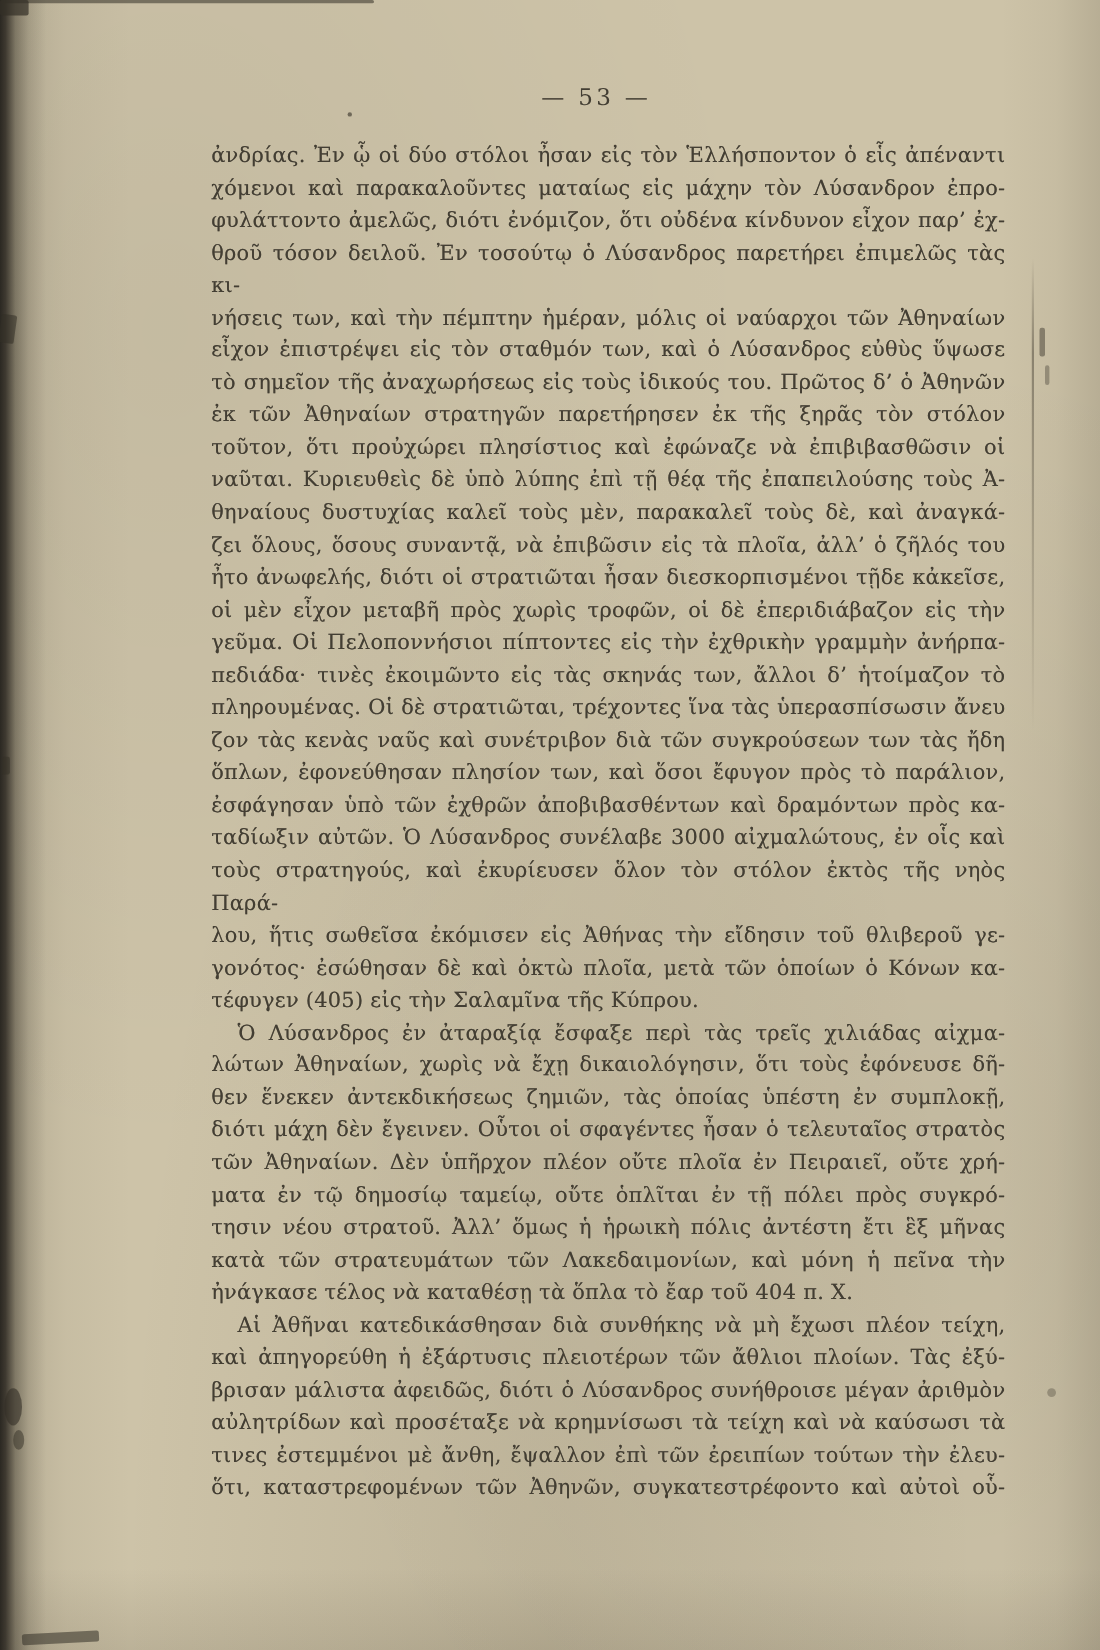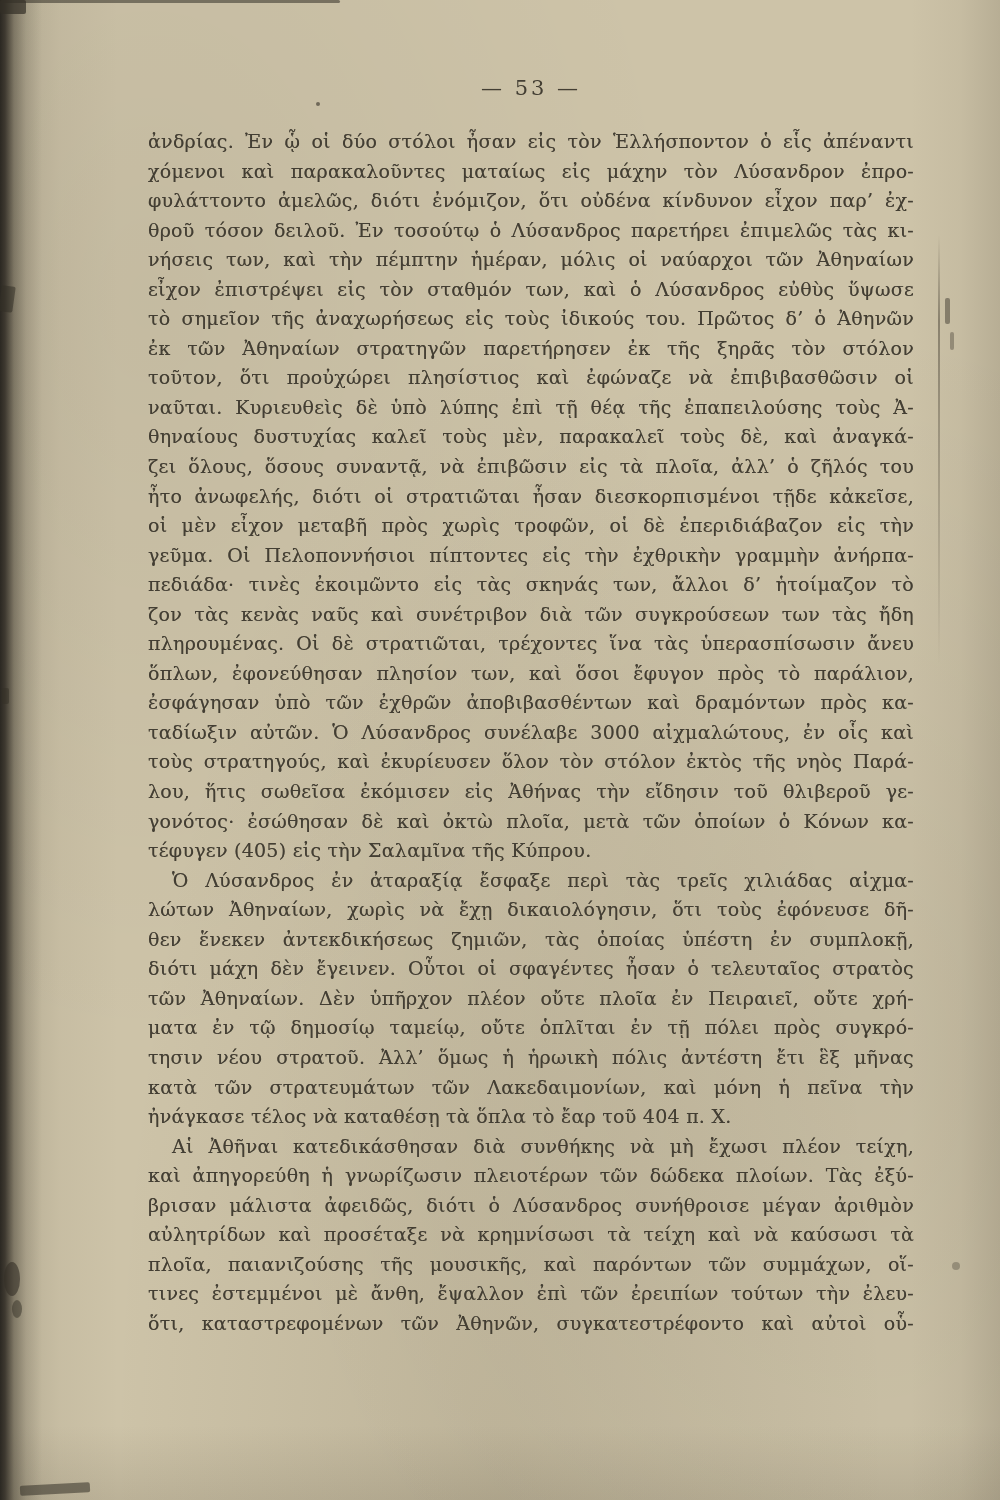--- a/index.html
+++ b/index.html
@@ -22,31 +22,31 @@
   .binding-shadow{
     position:absolute;left:0;top:0;bottom:0;width:42px;
     background:linear-gradient(90deg,
       var(--edge,#2b2822) 0px,
       #3e3930 5px,
       rgba(62,57,46,.45) 14px,
       rgba(62,57,46,.16) 26px,
       transparent 42px);
   }
   .page-number{
-    position:absolute;top:76px;left:148px;width:766px;
+    position:absolute;top:76px;left:159px;width:766px;
     text-align:center;font-size:21px;letter-spacing:3px;
     color:var(--ink,#433e33);
   }
   .text-block{
     position:absolute;top:127px;left:148px;width:766px;
     color:var(--ink,#433e33);
     font-size:19px;line-height:29.55px;letter-spacing:.25px;
     text-shadow:0 0 .6px rgba(67,62,51,.55);
   }
-  .line{text-align:justify;text-align-last:justify;}
+  .line{text-align:justify;text-align-last:justify;margin-left:44px;}
   .line.endpara{text-align-last:left;}
   .line.indent{text-indent:24px;}
   .crease-line{
     position:absolute;right:60px;top:235px;width:2px;height:430px;
     background:linear-gradient(180deg,transparent,rgba(60,54,43,.45) 20%,rgba(60,54,43,.18) 70%,transparent);
   }
   .spk{position:absolute;background:#332f26;border-radius:50%;}
   .spk.bar{border-radius:2px;}
 </style>
 </head>
@@ -67,22 +67,22 @@
         <div class="line">τὸ σημεῖον τῆς ἀναχωρήσεως εἰς τοὺς ἰδικούς του. Πρῶτος δ’ ὁ Ἀθηνῶν</div>
         <div class="line">ἐκ τῶν Ἀθηναίων στρατηγῶν παρετήρησεν ἐκ τῆς ξηρᾶς τὸν στόλον</div>
         <div class="line">τοῦτον, ὅτι προὐχώρει πλησίστιος καὶ ἐφώναζε νὰ ἐπιβιβασθῶσιν οἱ</div>
         <div class="line">ναῦται. Κυριευθεὶς δὲ ὑπὸ λύπης ἐπὶ τῇ θέᾳ τῆς ἐπαπειλούσης τοὺς Ἀ-</div>
         <div class="line">θηναίους δυστυχίας καλεῖ τοὺς μὲν, παρακαλεῖ τοὺς δὲ, καὶ ἀναγκά-</div>
         <div class="line">ζει ὅλους, ὅσους συναντᾷ, νὰ ἐπιβῶσιν εἰς τὰ πλοῖα, ἀλλ’ ὁ ζῆλός του</div>
         <div class="line">ἦτο ἀνωφελής, διότι οἱ στρατιῶται ἦσαν διεσκορπισμένοι τῇδε κἀκεῖσε,</div>
         <div class="line">οἱ μὲν εἶχον μεταβῆ πρὸς χωρὶς τροφῶν, οἱ δὲ ἐπεριδιάβαζον εἰς τὴν</div>
         <div class="line">γεῦμα. Οἱ Πελοποννήσιοι πίπτοντες εἰς τὴν ἐχθρικὴν γραμμὴν ἀνήρπα-</div>
         <div class="line">πεδιάδα· τινὲς ἐκοιμῶντο εἰς τὰς σκηνάς των, ἄλλοι δ’ ἡτοίμαζον τὸ</div>
+        <div class="line">πληρουμένας. Οἱ δὲ στρατιῶται, τρέχοντες ἵνα τὰς ὑπερασπίσωσιν ἄνευ</div>
         <div class="line">ζον τὰς κενὰς ναῦς καὶ συνέτριβον διὰ τῶν συγκρούσεων των τὰς ἤδη</div>
-        <div class="line">πληρουμένας. Οἱ δὲ στρατιῶται, τρέχοντες ἵνα τὰς ὑπερασπίσωσιν ἄνευ</div>
         <div class="line">ὅπλων, ἐφονεύθησαν πλησίον των, καὶ ὅσοι ἔφυγον πρὸς τὸ παράλιον,</div>
         <div class="line">ἐσφάγησαν ὑπὸ τῶν ἐχθρῶν ἀποβιβασθέντων καὶ δραμόντων πρὸς κα-</div>
         <div class="line">ταδίωξιν αὐτῶν. Ὁ Λύσανδρος συνέλαβε 3000 αἰχμαλώτους, ἐν οἷς καὶ</div>
         <div class="line">τοὺς στρατηγούς, καὶ ἐκυρίευσεν ὅλον τὸν στόλον ἐκτὸς τῆς νηὸς Παρά-</div>
         <div class="line">λου, ἥτις σωθεῖσα ἐκόμισεν εἰς Ἀθήνας τὴν εἴδησιν τοῦ θλιβεροῦ γε-</div>
         <div class="line">γονότος· ἐσώθησαν δὲ καὶ ὀκτὼ πλοῖα, μετὰ τῶν ὁποίων ὁ Κόνων κα-</div>
         <div class="line endpara">τέφυγεν (405) εἰς τὴν Σαλαμῖνα τῆς Κύπρου.</div>
       </div>
       <div>
         <div class="line indent">Ὁ Λύσανδρος ἐν ἀταραξίᾳ ἔσφαξε περὶ τὰς τρεῖς χιλιάδας αἰχμα-</div>
@@ -90,24 +90,23 @@
         <div class="line">θεν ἕνεκεν ἀντεκδικήσεως ζημιῶν, τὰς ὁποίας ὑπέστη ἐν συμπλοκῇ,</div>
         <div class="line">διότι μάχη δὲν ἔγεινεν. Οὗτοι οἱ σφαγέντες ἦσαν ὁ τελευταῖος στρατὸς</div>
         <div class="line">τῶν Ἀθηναίων. Δὲν ὑπῆρχον πλέον οὔτε πλοῖα ἐν Πειραιεῖ, οὔτε χρή-</div>
         <div class="line">ματα ἐν τῷ δημοσίῳ ταμείῳ, οὔτε ὁπλῖται ἐν τῇ πόλει πρὸς συγκρό-</div>
         <div class="line">τησιν νέου στρατοῦ. Ἀλλ’ ὅμως ἡ ἡρωικὴ πόλις ἀντέστη ἔτι ἓξ μῆνας</div>
         <div class="line">κατὰ τῶν στρατευμάτων τῶν Λακεδαιμονίων, καὶ μόνη ἡ πεῖνα τὴν</div>
         <div class="line endpara">ἠνάγκασε τέλος νὰ καταθέσῃ τὰ ὅπλα τὸ ἔαρ τοῦ 404 π. Χ.</div>
       </div>
       <div>
         <div class="line indent">Αἱ Ἀθῆναι κατεδικάσθησαν διὰ συνθήκης νὰ μὴ ἔχωσι πλέον τείχη,</div>
-        <div class="line">καὶ ἀπηγορεύθη ἡ γνωρίζωσιν πλειοτέρων τῶν δώδεκα πλοίων. Τὰς ἐξύ-</div>
+        <div class="line">καὶ ἀπηγορεύθη ἡ ἐξάρτυσις πλειοτέρων τῶν ἄθλιοι πλοίων. Τὰς ἐξύ-</div>
         <div class="line">βρισαν μάλιστα ἀφειδῶς, διότι ὁ Λύσανδρος συνήθροισε μέγαν ἀριθμὸν</div>
         <div class="line">αὐλητρίδων καὶ προσέταξε νὰ κρημνίσωσι τὰ τείχη καὶ νὰ καύσωσι τὰ</div>
-        <div class="line">πλοῖα, παιανιζούσης τῆς μουσικῆς, καὶ παρόντων τῶν συμμάχων, οἵ-</div>
         <div class="line">τινες ἐστεμμένοι μὲ ἄνθη, ἔψαλλον ἐπὶ τῶν ἐρειπίων τούτων τὴν ἐλευ-</div>
         <div class="line">ὅτι, καταστρεφομένων τῶν Ἀθηνῶν, συγκατεστρέφοντο καὶ αὐτοὶ οὗ-</div>
       </div>
     </div>
 
   <div class="binding-shadow"></div>
   <div class="crease-line"></div>
 
   <div class="spk bar" style="left:0;top:0;width:340px;height:3px;opacity:.55;"></div>
   <div class="spk bar" style="left:0;top:0;width:26px;height:14px;opacity:.7;"></div>

